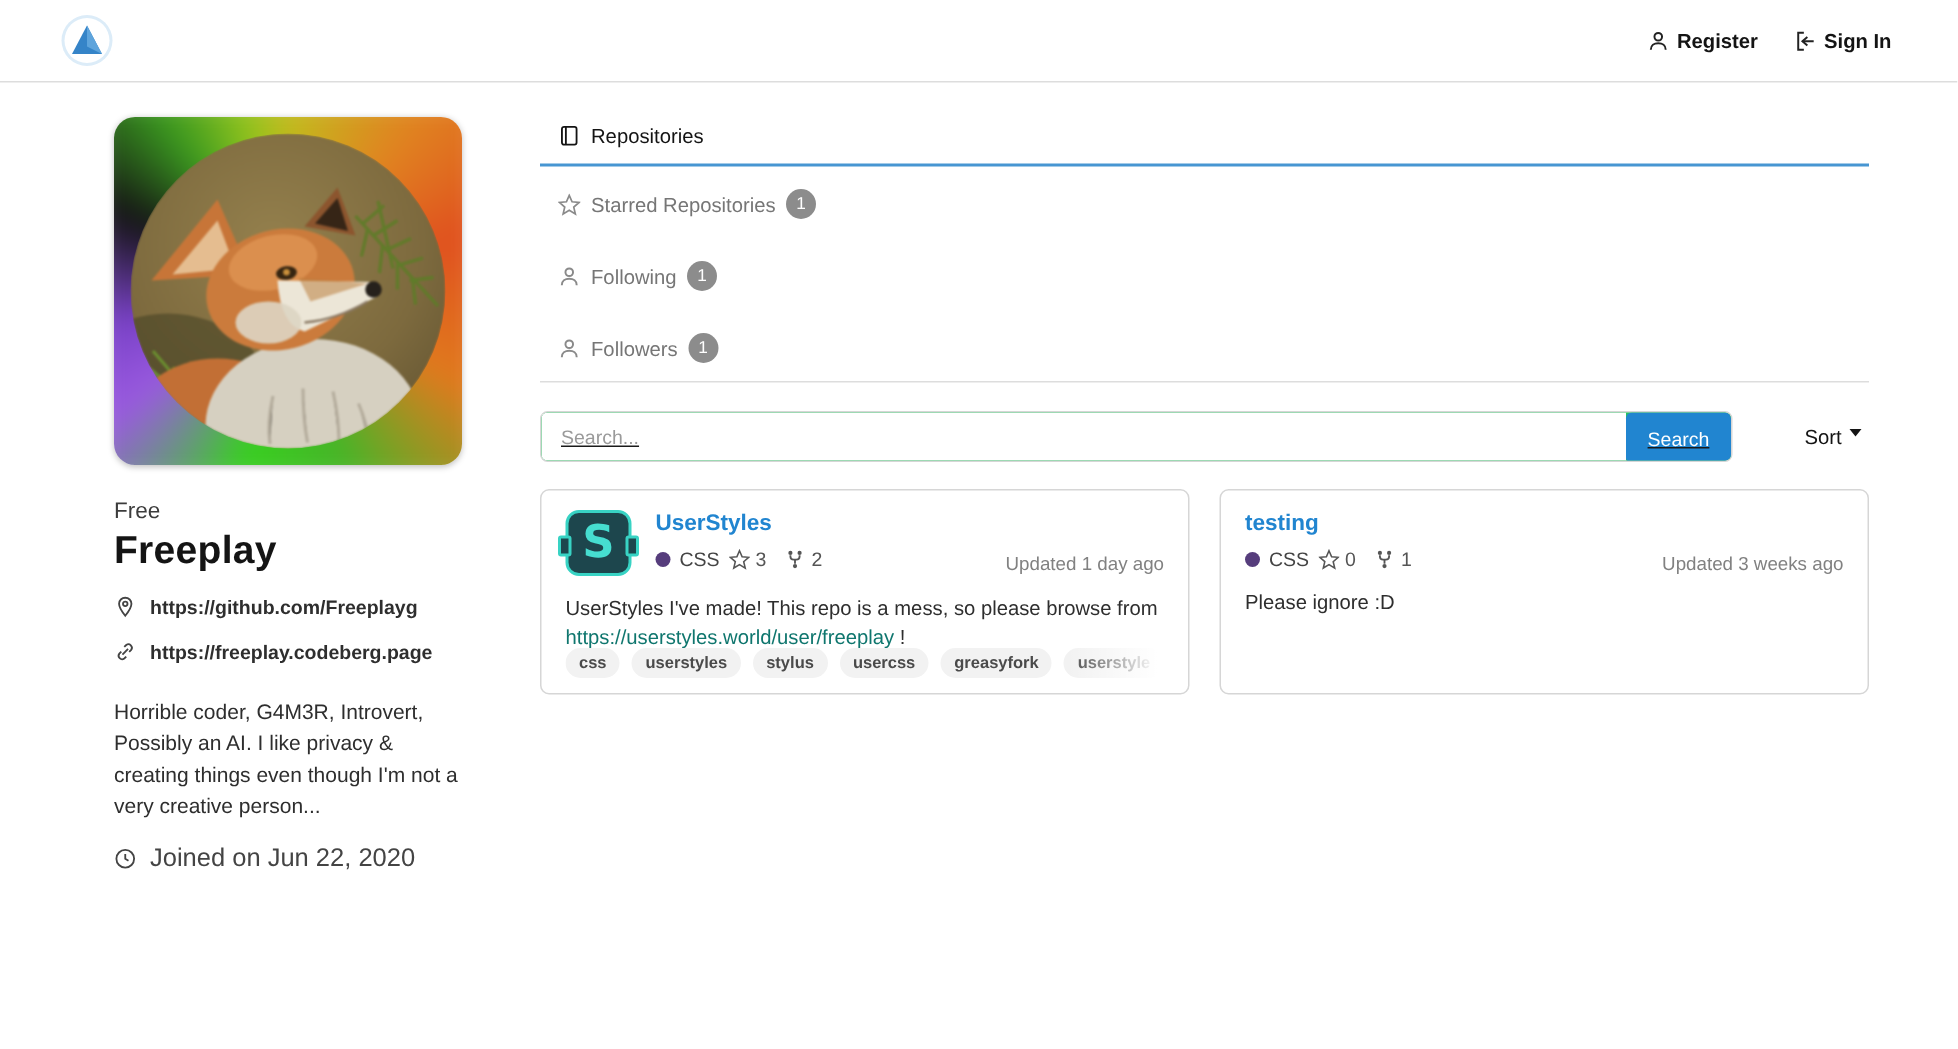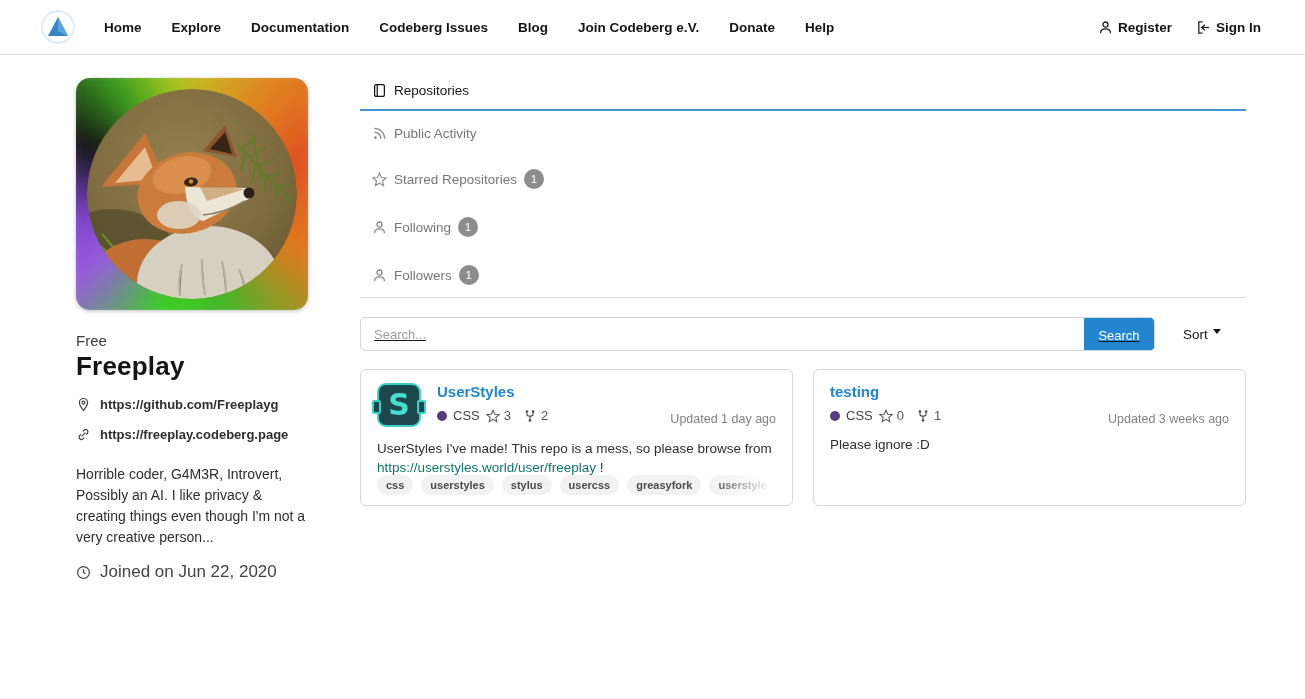--- a/index.html
+++ b/index.html
@@ -55,21 +55,21 @@
 
   
   .search-row { margin-top:19px; display:flex; align-items:center; }
   .search-group { width:795px; height:34px; display:flex; border:1px solid #d6d6d6;
     border-radius:5px; background:#22c55e; overflow:hidden;text-decoration:underline; }
   .search-group input { flex:1; border:none; outline:none; padding:0 13px;
     font-size:13px; color:#333; font-family:inherit; }
   .search-group input::placeholder { color:#9a9a9a; }
   .search-btn { width:70px; height:34px; border:none; background:#2185d0; color:#fff;
     font-size:13px; font-family:inherit; border-radius:4px; cursor:pointer; }
-  .sort-dd { margin-left:28px; display:flex; align-items:flex-start; gap:5px;
+  .sort-dd { margin-left:48px; display:flex; align-items:flex-start; gap:5px;
     font-size:13.5px; color:#141414; cursor:pointer; }
   .caret { width:0; height:0; border-left:4px solid transparent; border-right:4px solid transparent;
     border-top:5px solid #141414; margin-top:2px; }
 
   
   .cards { margin-top:18px; display:flex; gap:20px; }
   .card { width:433px; height:137px; border:1px solid #d6d6d6; border-radius:6px;
     padding:13px 16px; position:relative; background:#fff; }
   .card-head { display:flex; gap:16px; }
   .s-logo { position:relative; width:44px; height:44px; flex:none; border-radius:9px;
@@ -102,30 +102,20 @@
 
 <div class="navbar">
   <div class="brand">
     <svg width="36" height="36" viewBox="0 0 36 36">
       <circle cx="18" cy="18" r="17" fill="#dcecf8"></circle>
       <circle cx="18" cy="18" r="15" fill="#ffffff"></circle>
       <polygon points="18,8 28,27 8,27" fill="#3584c8"></polygon>
       <polygon points="18,8 28,27 18,22" fill="#5ea4dc"></polygon>
     </svg>
   </div>
-  <div class="nav-links">
-      <span class="nav-link">Home</span>
-      <span class="nav-link">Explore</span>
-      <span class="nav-link">Documentation</span>
-      <span class="nav-link">Codeberg Issues</span>
-      <span class="nav-link">Blog</span>
-      <span class="nav-link">Join Codeberg e.V.</span>
-      <span class="nav-link">Donate</span>
-      <span class="nav-link">Help</span>
-    </div>
   <div class="nav-right">
     <div class="nav-auth">
       <svg width="15" height="15" viewBox="0 0 16 16" fill="none" stroke="currentColor" stroke-width="1.4">
         <circle cx="8" cy="4.8" r="2.7"></circle>
           <path d="M2.7 14c0-3 2.4-4.6 5.3-4.6s5.3 1.6 5.3 4.6"></path>
       </svg>
       <span>Register</span>
     </div>
     <div class="nav-auth">
       <svg width="15" height="15" viewBox="0 0 16 16" fill="none" stroke="currentColor" stroke-width="1.4">
@@ -232,28 +222,20 @@
 
   <div class="right-col">
 
     <div class="tabs">
       <div class="tab active">
         <svg width="15" height="15" viewBox="0 0 16 16" fill="none" stroke="currentColor" stroke-width="1.3">
           <rect x="2.8" y="1.7" width="10.4" height="12.6" rx="1.5"></rect>
             <path d="M5.6 1.7v12.6"></path>
         </svg>
         <span>Repositories</span>
-      </div>
-      <div class="tab">
-        <svg width="15" height="15" viewBox="0 0 16 16" fill="none" stroke="currentColor" stroke-width="1.4">
-          <path d="M2.5 6.5a7 7 0 0 1 7 7"></path>
-            <path d="M2.5 2.5a11 11 0 0 1 11 11"></path>
-            <circle cx="3.6" cy="12.4" r="1.4" fill="currentColor" stroke="none"></circle>
-        </svg>
-        <span>Public Activity</span>
       </div>
       <div class="tab">
         <svg width="15" height="15" viewBox="0 0 16 16" fill="none" stroke="currentColor" stroke-width="1.2">
           <path d="M8 1.3l2 4.6 5 .45-3.8 3.3 1.15 4.9L8 11.9l-4.35 2.6 1.15-4.9L1 6.35l5-.45z"></path>
         </svg>
         <span>Starred Repositories</span>
         <span class="tab-badge">1</span>
       </div>
       <div class="tab">
         <svg width="15" height="15" viewBox="0 0 16 16" fill="none" stroke="currentColor" stroke-width="1.4">

